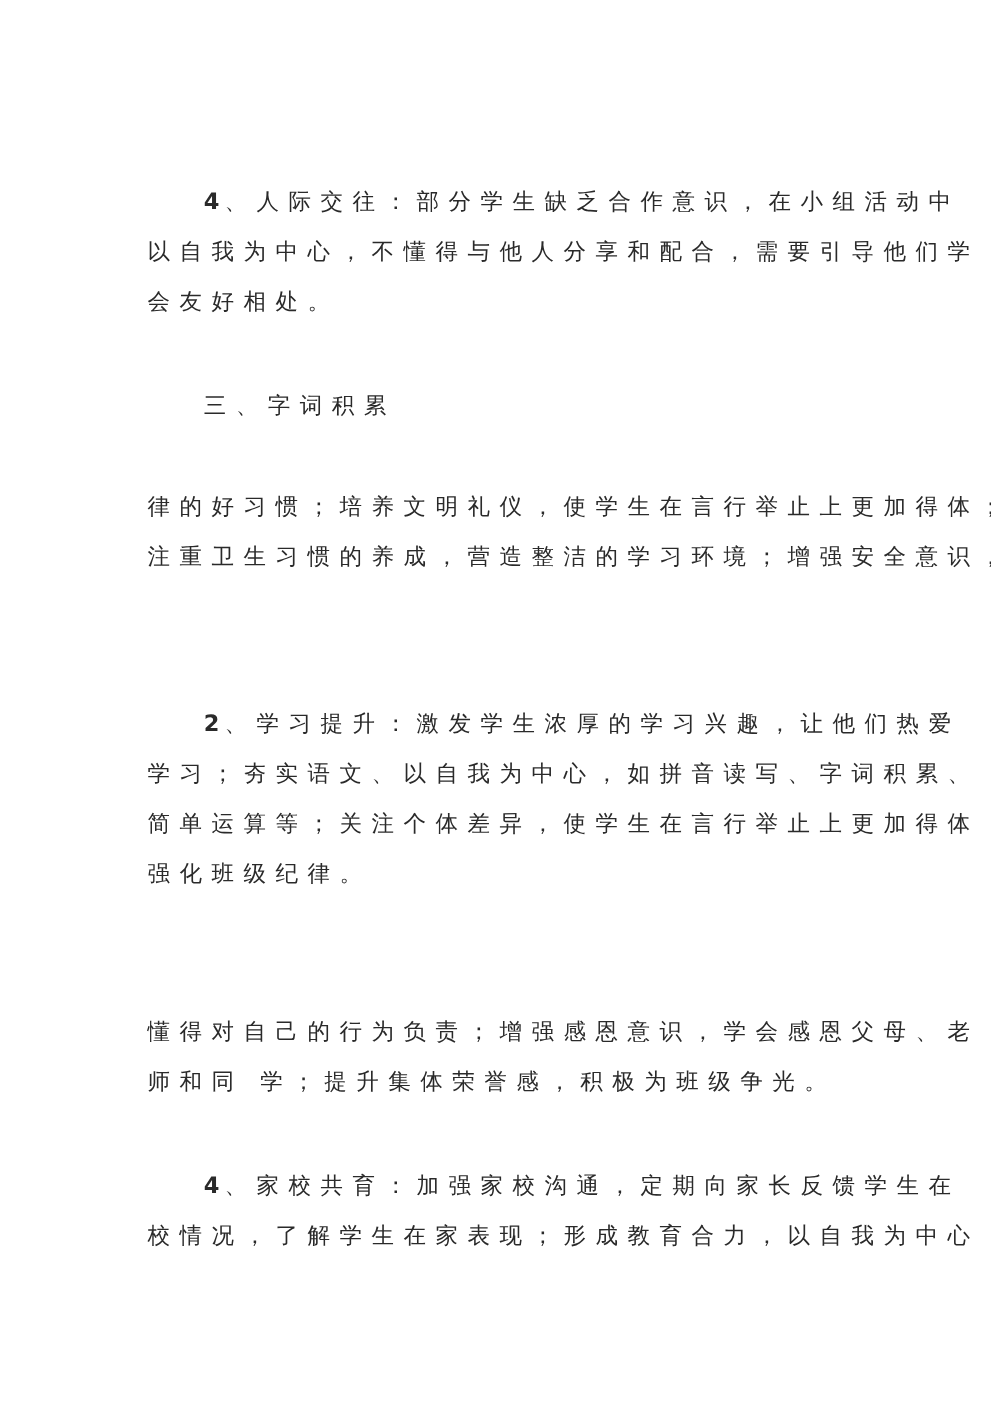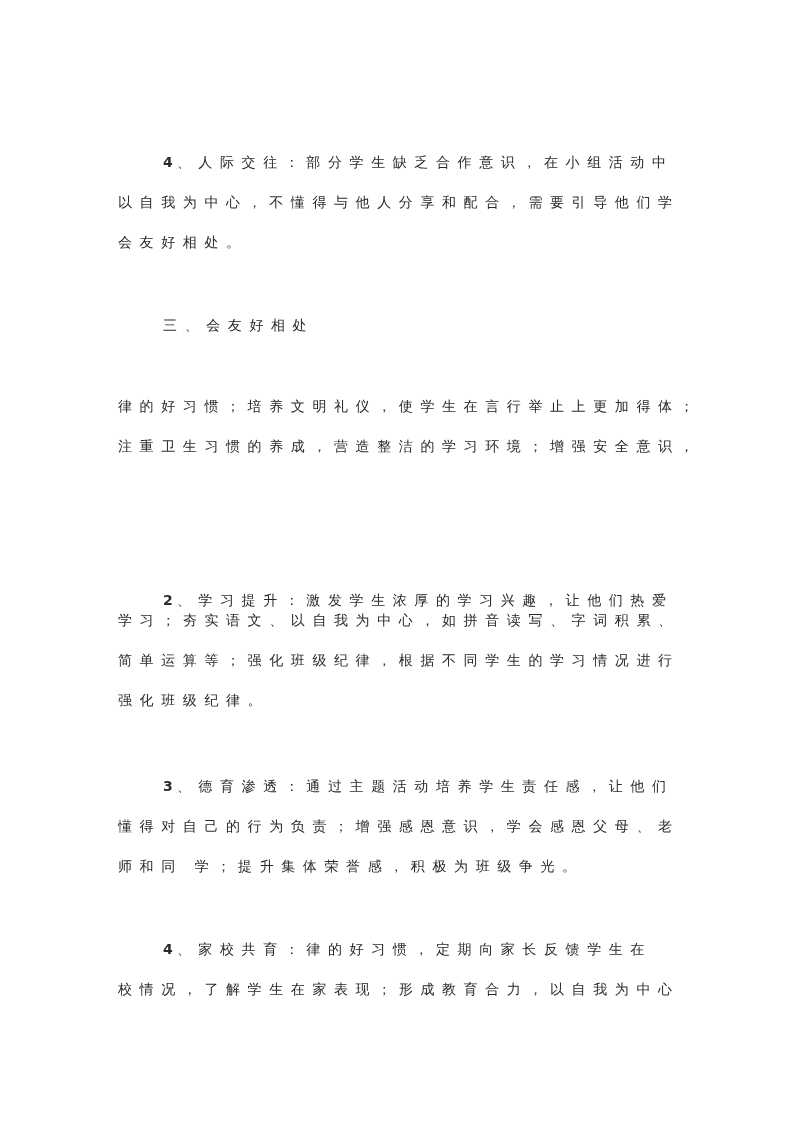--- a/index.html
+++ b/index.html
@@ -1,42 +1,41 @@
 <!DOCTYPE html>
 <html><head>
 <meta charset="utf-8">
 <style>
   html, body { margin: 0; padding: 0; background: #ffffff; }
   body { width: 793px; height: 1122px; position: relative; overflow: hidden;
          font-family: "DejaVu Sans", "Liberation Sans", sans-serif; color: #222222; }
   .page { position: absolute; left: 0; top: 0; width: 793px; height: 1122px; background: #ffffff; }
   .line { position: absolute; left: 118px; width: 560px; height: 40px; line-height: 40px;
-          font-size: 14px; letter-spacing: 7.6px; white-space: nowrap; color: #2a2a2a; }
+          font-size: 18px; letter-spacing: 7.6px; white-space: nowrap; color: #2a2a2a; }
   .indent { left: 163px; }
   .num { font-weight: bold; letter-spacing: 4px; }
 </style>
 </head>
 <body>
 
 <div class="page">
 
   <div class="line indent" style="top:142px"><span class="num">4</span><span>、人际交往：部分学生缺乏合作意识，在小组活动中</span></div>
   <div class="line" style="top:222px">会友好相处。</div>
   <div class="line" style="top:182px">以自我为中心，不懂得与他人分享和配合，需要引导他们学</div>
 
-  <div class="line indent" style="top:305px">三、会友好相处</div>
+  <div class="line indent" style="top:305px">三、字词积累</div>
 
   <div class="line" style="top:386px">律的好习惯；培养文明礼仪，使学生在言行举止上更加得体；</div>
   <div class="line" style="top:426px">注重卫生习惯的养成，营造整洁的学习环境；增强安全意识，</div>
 
-  <div class="line indent" style="top:580px"><span class="num">2</span><span>、学习提升：激发学生浓厚的学习兴趣，让他们热爱</span></div>
+  <div class="line indent" style="top:560px"><span class="num">2</span><span>、学习提升：激发学生浓厚的学习兴趣，让他们热爱</span></div>
   <div class="line" style="top:600px">学习；夯实语文、以自我为中心，如拼音读写、字词积累、</div>
-  <div class="line" style="top:640px">简单运算等；强化班级纪律，根据不同学生的学习情况进行</div>
+  <div class="line" style="top:640px">简单运算等；关注个体差异，使学生在言行举止上更加得体</div>
   <div class="line" style="top:680px">强化班级纪律。</div>
 
-  <div class="line indent" style="top:766px"><span class="num">3</span><span>、德育渗透：通过主题活动培养学生责任感，让他们</span></div>
   <div class="line" style="top:846px">师和同 学；提升集体荣誉感，积极为班级争光。</div>
   <div class="line" style="top:806px">懂得对自己的行为负责；增强感恩意识，学会感恩父母、老</div>
 
-  <div class="line indent" style="top:929px"><span class="num">4</span><span>、家校共育：律的好习惯，定期向家长反馈学生在</span></div>
+  <div class="line indent" style="top:929px"><span class="num">4</span><span>、家校共育：加强家校沟通，定期向家长反馈学生在</span></div>
   <div class="line" style="top:969px">校情况，了解学生在家表现；形成教育合力，以自我为中心</div>
 
 </div>
 
 </body></html>

